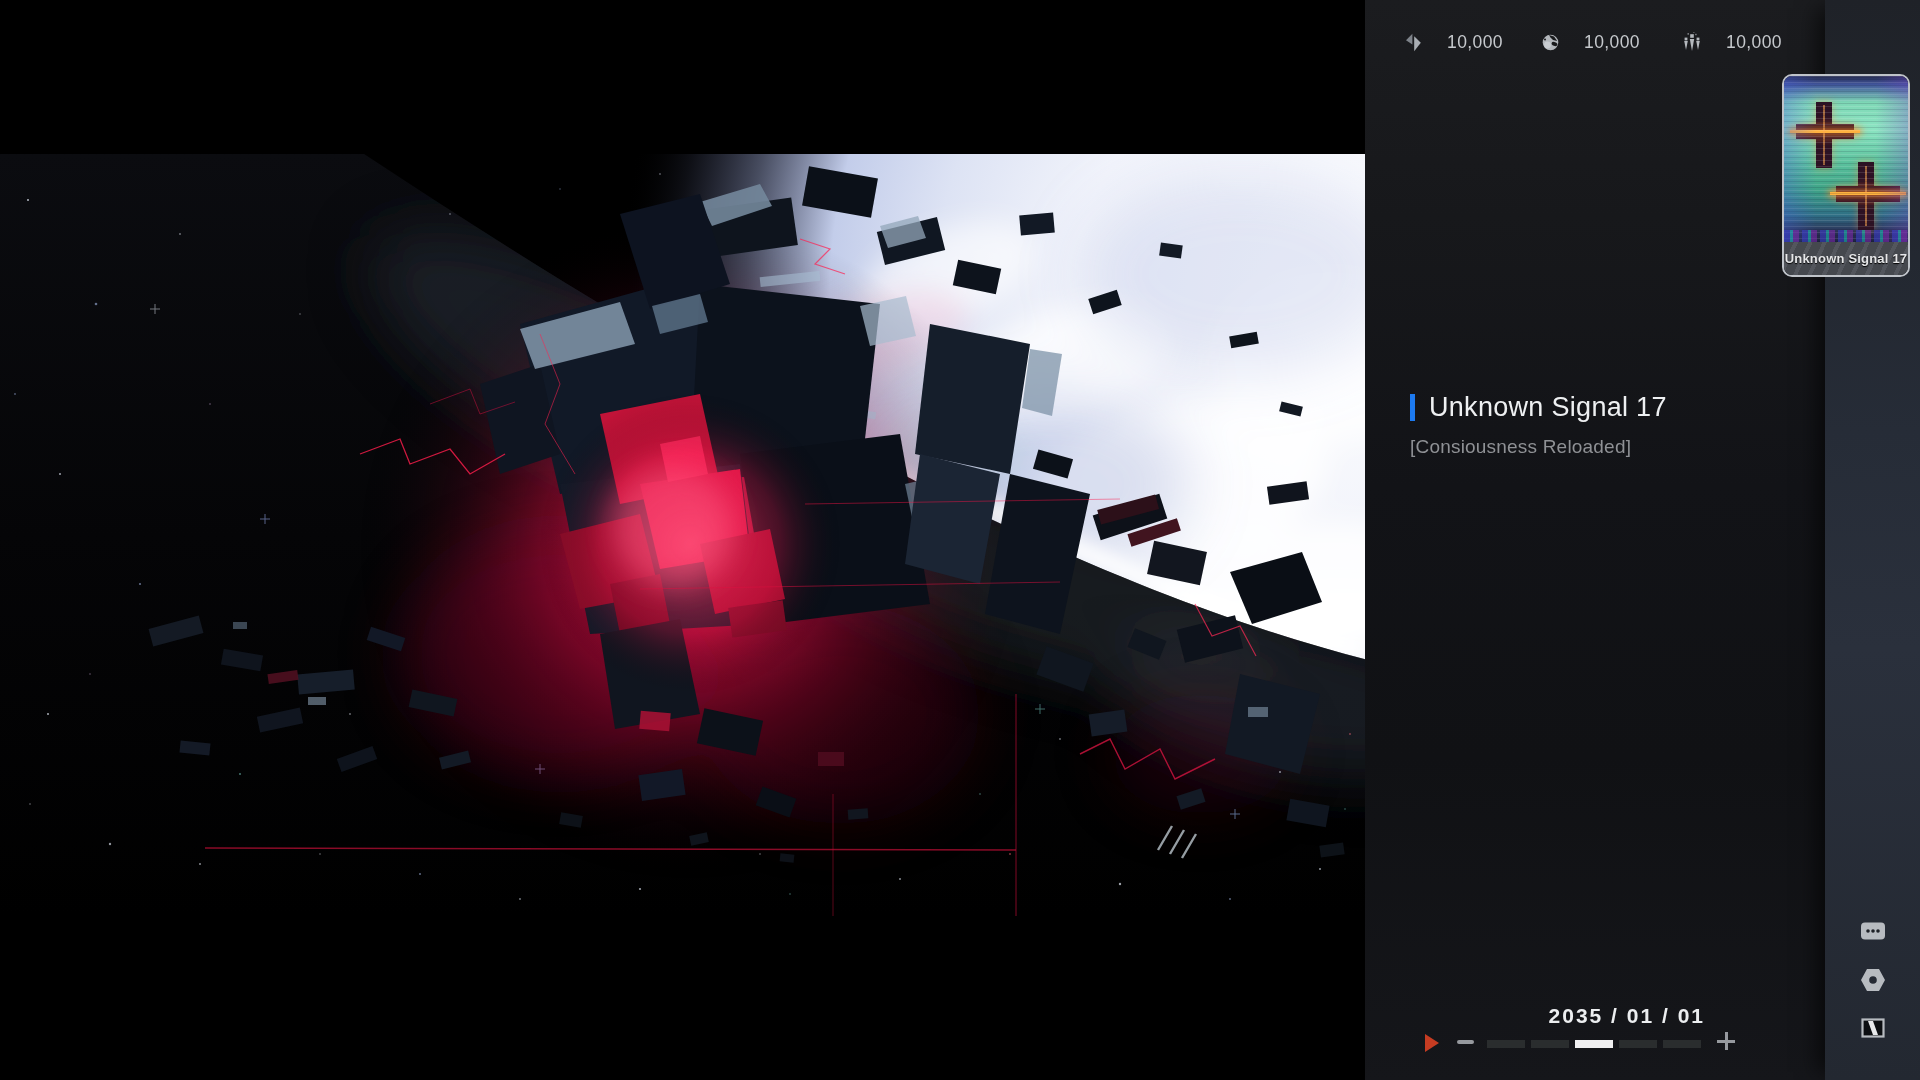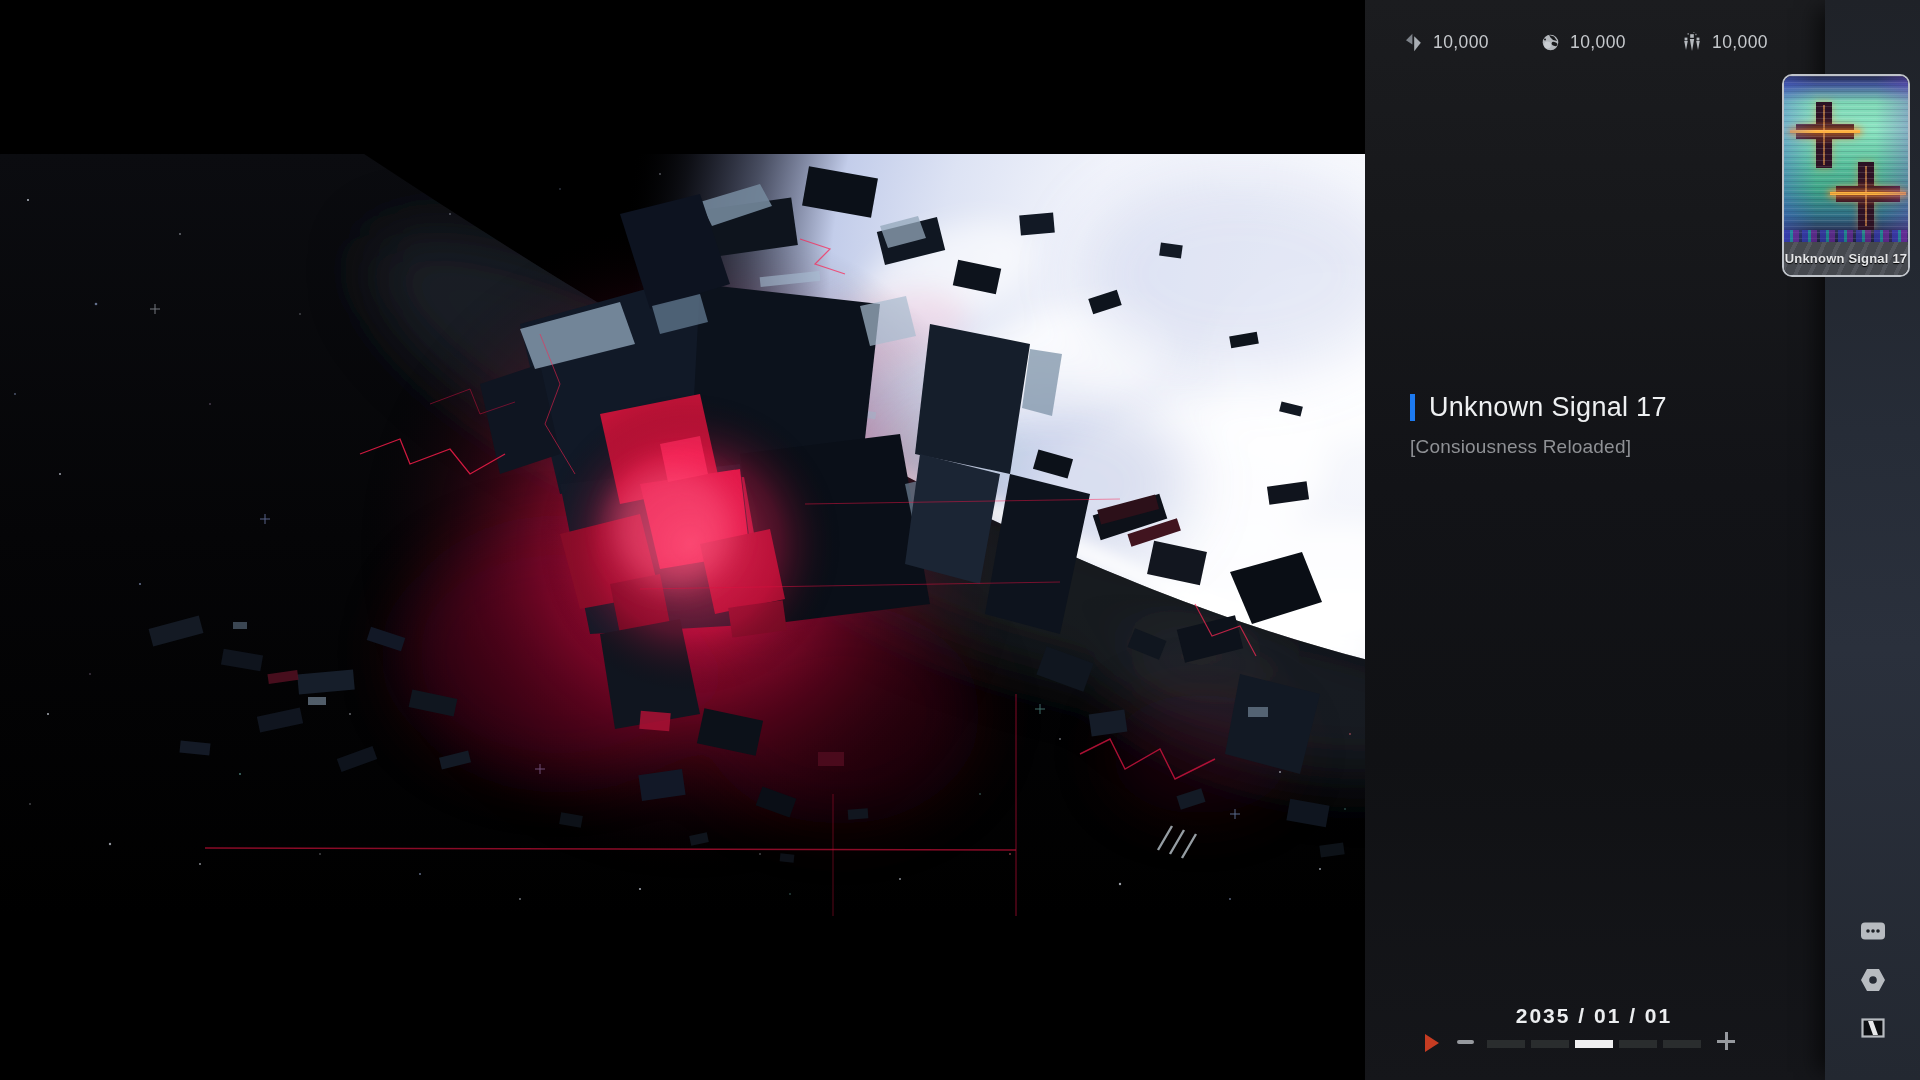--- a/index.html
+++ b/index.html
@@ -12,21 +12,21 @@
   .scene svg{display:block;width:100%;height:100%;}
 
   
   .sidebar{position:absolute;left:1365px;top:0;width:555px;height:1080px;
     background:linear-gradient(180deg,#1b1c1f 0%,#17181b 20%,#121317 45%,#101114 70%,#15161a 100%);}
   .edge-strip{position:absolute;left:460px;top:0;width:95px;height:1080px;
     background:linear-gradient(180deg,#1f2228 0%,#262c37 40%,#2a303c 60%,#232831 100%);
     box-shadow:-16px 0 20px -8px rgba(0,0,0,.6);}
 
   
-  .resource{position:absolute;top:30px;height:24px;display:flex;align-items:center;gap:9px;}
+  .resource{position:absolute;top:30px;height:24px;display:flex;align-items:center;gap:23px;}
   .resource .val{font-size:17.5px;color:#c6c9cd;letter-spacing:.4px;}
   .res-1{left:38px}.res-2{left:175px}.res-3{left:316px}
 
   
   .thumb-card{position:absolute;left:417px;top:74px;width:128px;height:203px;box-sizing:border-box;
     border:2px solid #bfc3c9;border-radius:10px;overflow:hidden;background:#0e1016;cursor:pointer;}
   .thumb-art{position:absolute;left:0;top:0;right:0;bottom:33px;overflow:hidden;}
   .art-bg{position:absolute;inset:0;
     background:linear-gradient(180deg,#252b4e 0%,#40549a 5%,#7fd8b6 16%,#8ce4c2 32%,#5cc29e 52%,#3fa487 68%,#2f6f85 84%,#2b2f55 94%,#1d2240 100%);}
   .art-streaks{position:absolute;inset:0;opacity:.8;
@@ -63,21 +63,21 @@
   
   .play-btn{position:absolute;left:60px;top:1034px;width:0;height:0;cursor:pointer;
     border-left:14px solid #c63c22;border-top:9px solid transparent;border-bottom:9px solid transparent;}
   .minus-btn{position:absolute;left:92px;top:1040px;width:17px;height:4px;border-radius:2px;background:#96999e;cursor:pointer;}
   .segments{position:absolute;left:122px;top:1040px;display:flex;gap:6px;}
   .seg{width:38px;height:8px;background:#2a2d2e;cursor:pointer;}
   .seg.active{background:#f0f0f1;}
   .plus-btn{position:absolute;left:352px;top:1032px;width:18px;height:18px;cursor:pointer;}
   .plus-btn::before{content:"";position:absolute;left:0;top:7.5px;width:18px;height:3px;background:#96999e;}
   .plus-btn::after{content:"";position:absolute;left:7.5px;top:0;width:3px;height:18px;background:#96999e;}
-  .date{position:absolute;left:118px;top:1004px;width:222px;text-align:center;
+  .date{position:absolute;left:118px;top:1004px;width:222px;text-align:right;
     font-size:21px;font-weight:bold;color:#eceef0;letter-spacing:2px;white-space:nowrap;}
 
   
   .util{position:absolute;cursor:pointer;}
   .util-1{left:495px;top:921px;}
   .util-2{left:494px;top:967px;}
   .util-3{left:496px;top:1018px;}
 </style>
 </head>
 <body>

